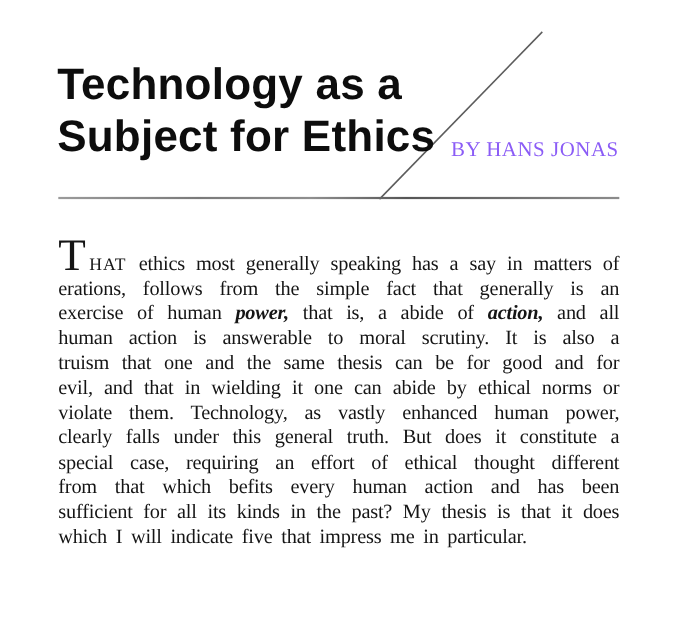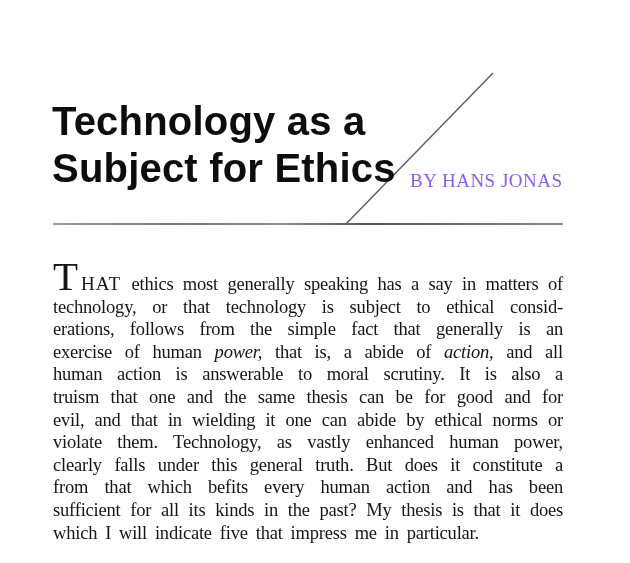--- a/index.html
+++ b/index.html
@@ -10,21 +10,21 @@
   }
   html,body{margin:0;padding:0;}
   body{
     width:630px;height:563px;
     background:var(--bg);
     font-family:"Liberation Serif", serif;
     color:var(--ink);
     overflow:hidden;
     position:relative;
   }
-  .page{position:absolute;inset:0;background:var(--bg);margin-top:44px;}
+  .page{position:absolute;inset:0;background:var(--bg);}
 
   .diag{position:absolute;left:0;top:0;pointer-events:none;}
 
   .title{
     position:absolute;left:52px;top:54px;margin:0;
     font-family:"Liberation Sans", sans-serif;
     font-weight:bold;
     font-size:40px;line-height:47px;
     letter-spacing:0.2px;
     color:#0d0d0d;
@@ -57,30 +57,30 @@
     -moz-text-align-last:justify;
     text-align-last:justify;
     height:22.6px;
     overflow:visible;
   }
   .line.last{
     -moz-text-align-last:left;
     text-align-last:left;
     word-spacing:3.5px;
   }
-  .seg-italic{font-style:italic;}
+  .seg-italic{font-style:italic;font-weight:bold;}
   .seg-initial{
     font-size:41px;
     line-height:0;
     letter-spacing:0;
     margin-right:3px;
     vertical-align:baseline;
   }
   .seg-smallcaps{
-    font-size:19px;
+    font-size:16px;
     letter-spacing:1px;
     margin-right:1px;
   }
 </style>
 </head>
 <body>
 
 <div class="page">
 
   <svg class="diag" width="630" height="563" viewBox="0 0 630 563" aria-hidden="true">
@@ -91,26 +91,26 @@
     <span class="tline">Technology as a</span>
     <span class="tline">Subject for Ethics</span>
   </h1>
 
   <div class="byline">BY HANS JONAS</div>
 
   <div class="rule"></div>
 
   <div class="bodytext">
       <div class="line"><span class="seg-initial">T</span><span class="seg-smallcaps">HAT</span><span> ethics most generally speaking has a say in matters of</span></div>
-      <div class="line"><span>technology, or that technology is subject to ethical consid-</span></div>
       <div class="line"><span>erations, follows from the simple fact that generally is an</span></div>
       <div class="line"><span>exercise of human </span><span class="seg-italic">power,</span><span> that is, a abide of </span><span class="seg-italic">action,</span><span> and all</span></div>
       <div class="line"><span>human action is answerable to moral scrutiny. It is also a</span></div>
       <div class="line"><span>truism that one and the same thesis can be for good and for</span></div>
       <div class="line"><span>evil, and that in wielding it one can abide by ethical norms or</span></div>
       <div class="line"><span>violate them. Technology, as vastly enhanced human power,</span></div>
       <div class="line"><span>clearly falls under this general truth. But does it constitute a</span></div>
+      <div class="line"><span>special case, requiring an effort of ethical thought different</span></div>
       <div class="line"><span>from that which befits every human action and has been</span></div>
       <div class="line"><span>sufficient for all its kinds in the past? My thesis is that it does</span></div>
       <div class="line last"><span>which I will indicate five that impress me in particular.</span></div>
     </div>
 
 </div>
 
 </body></html>

